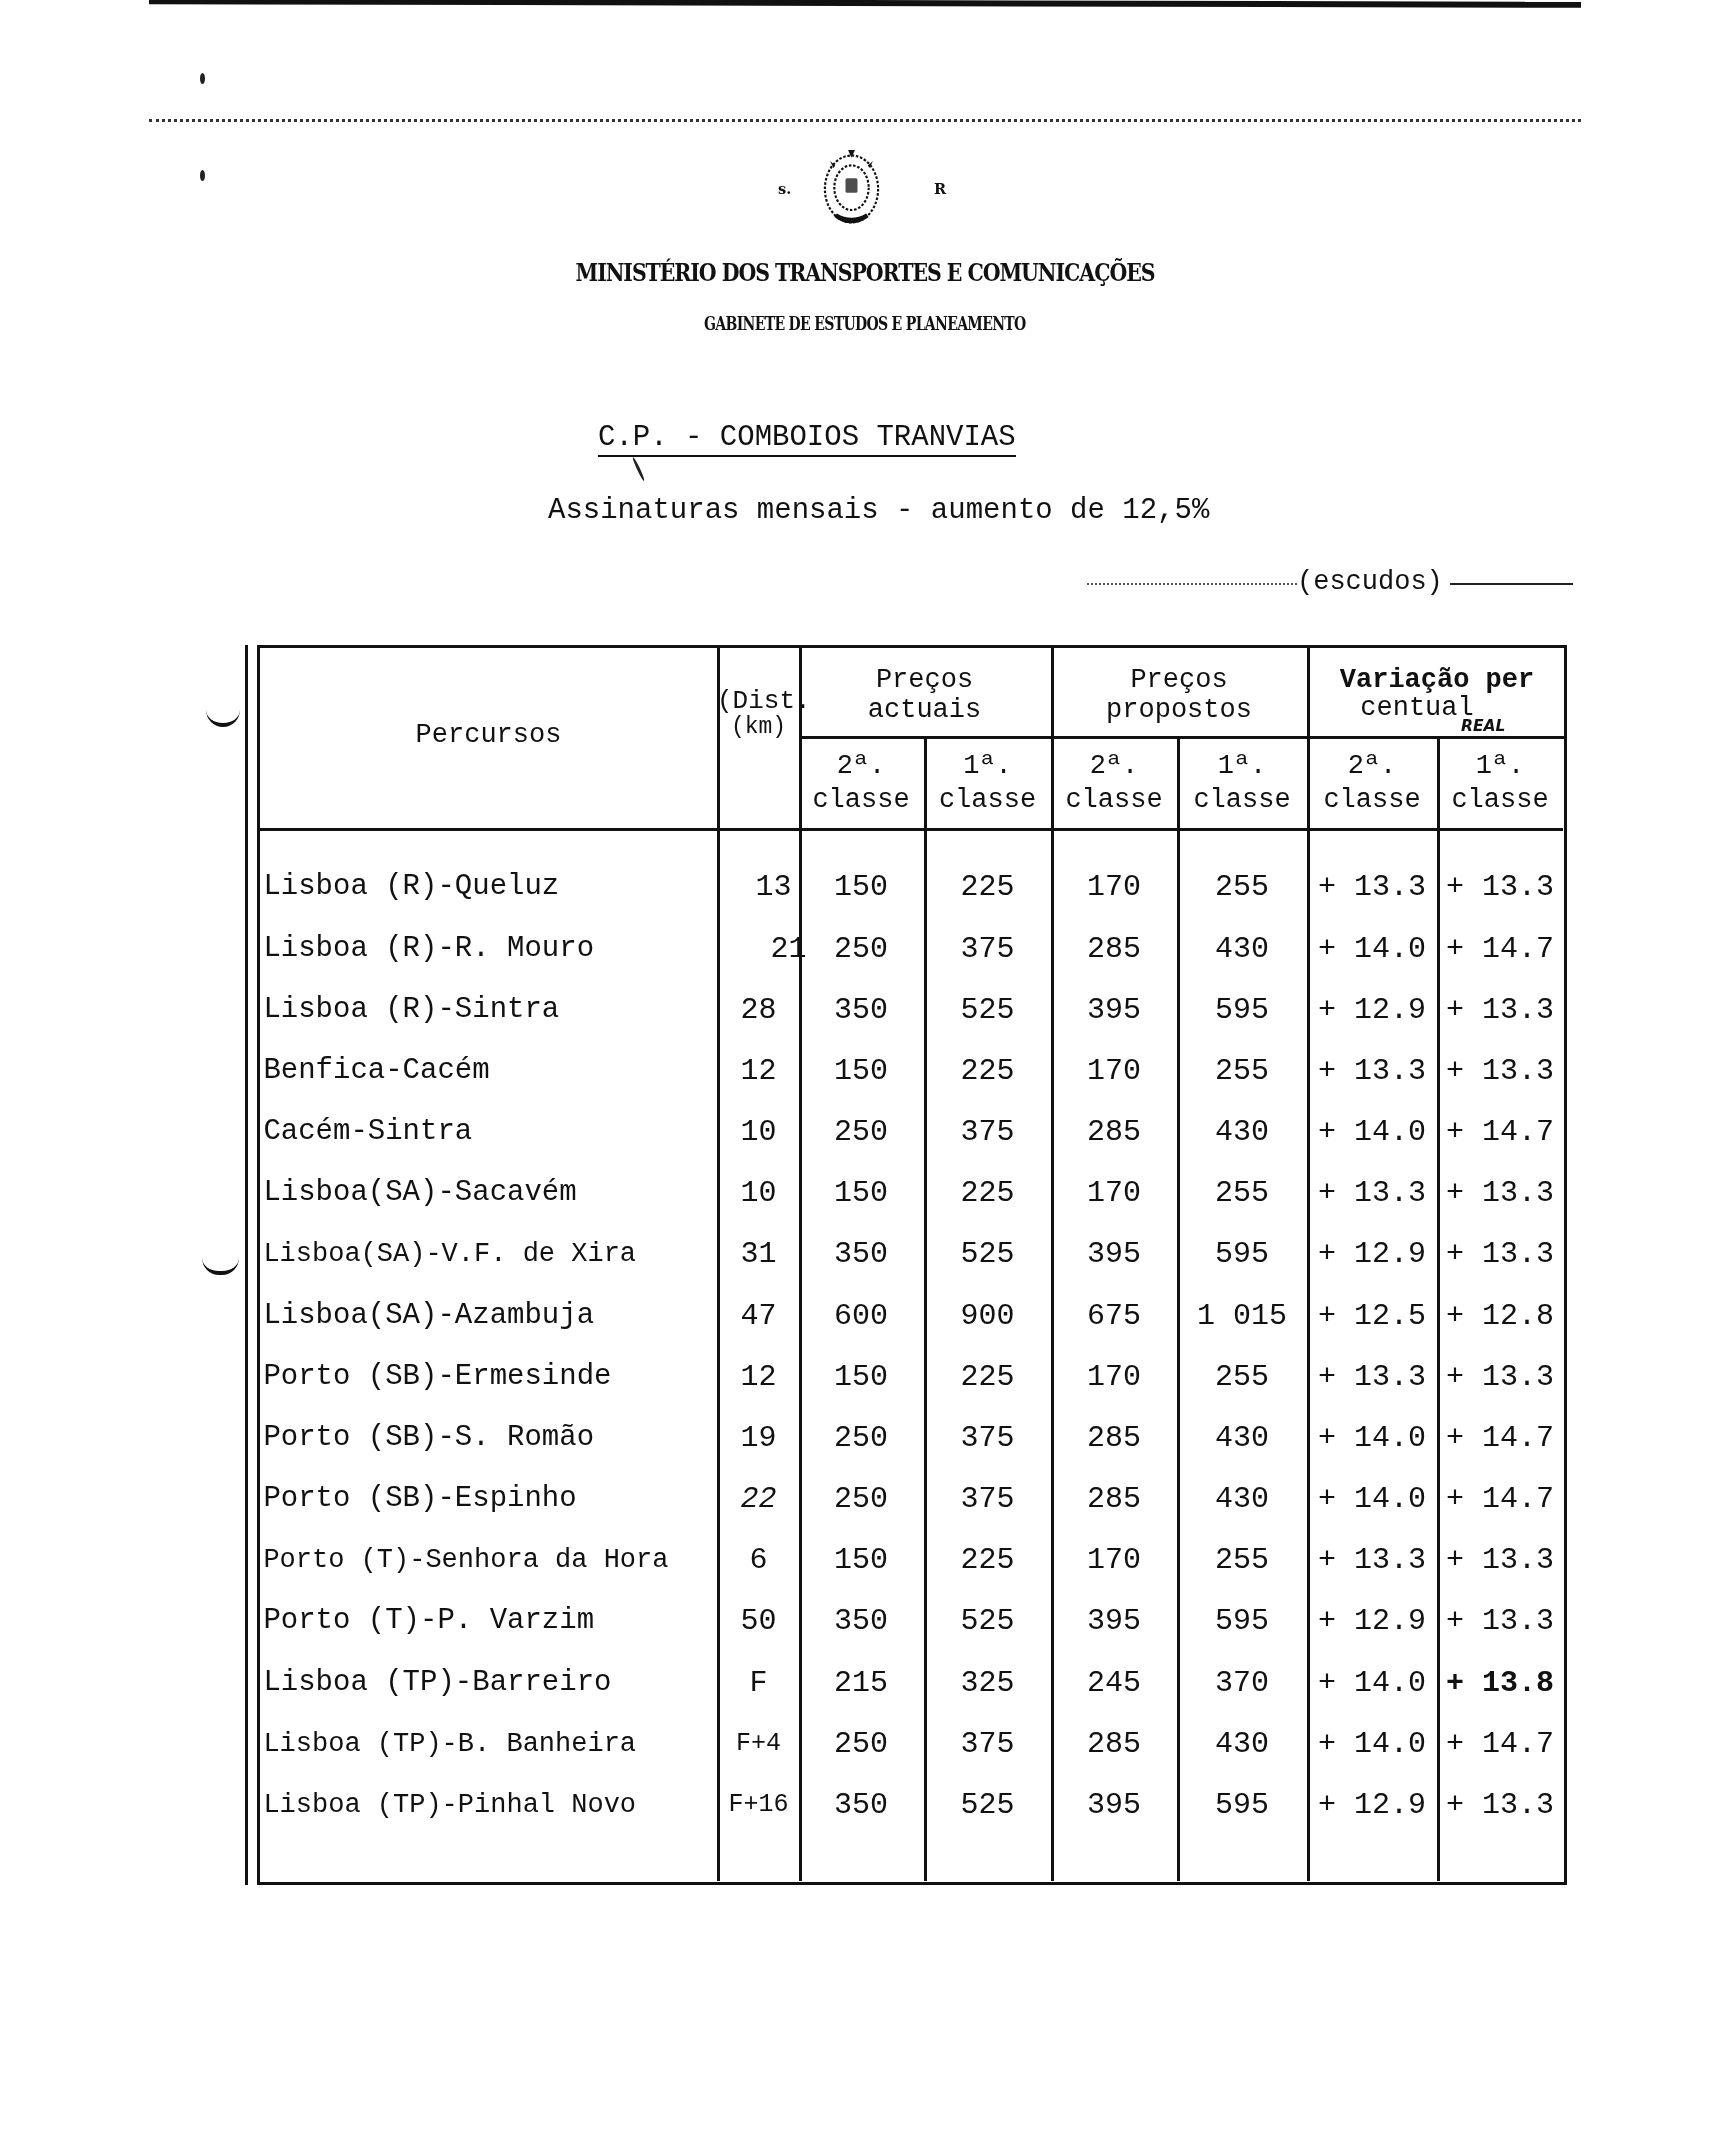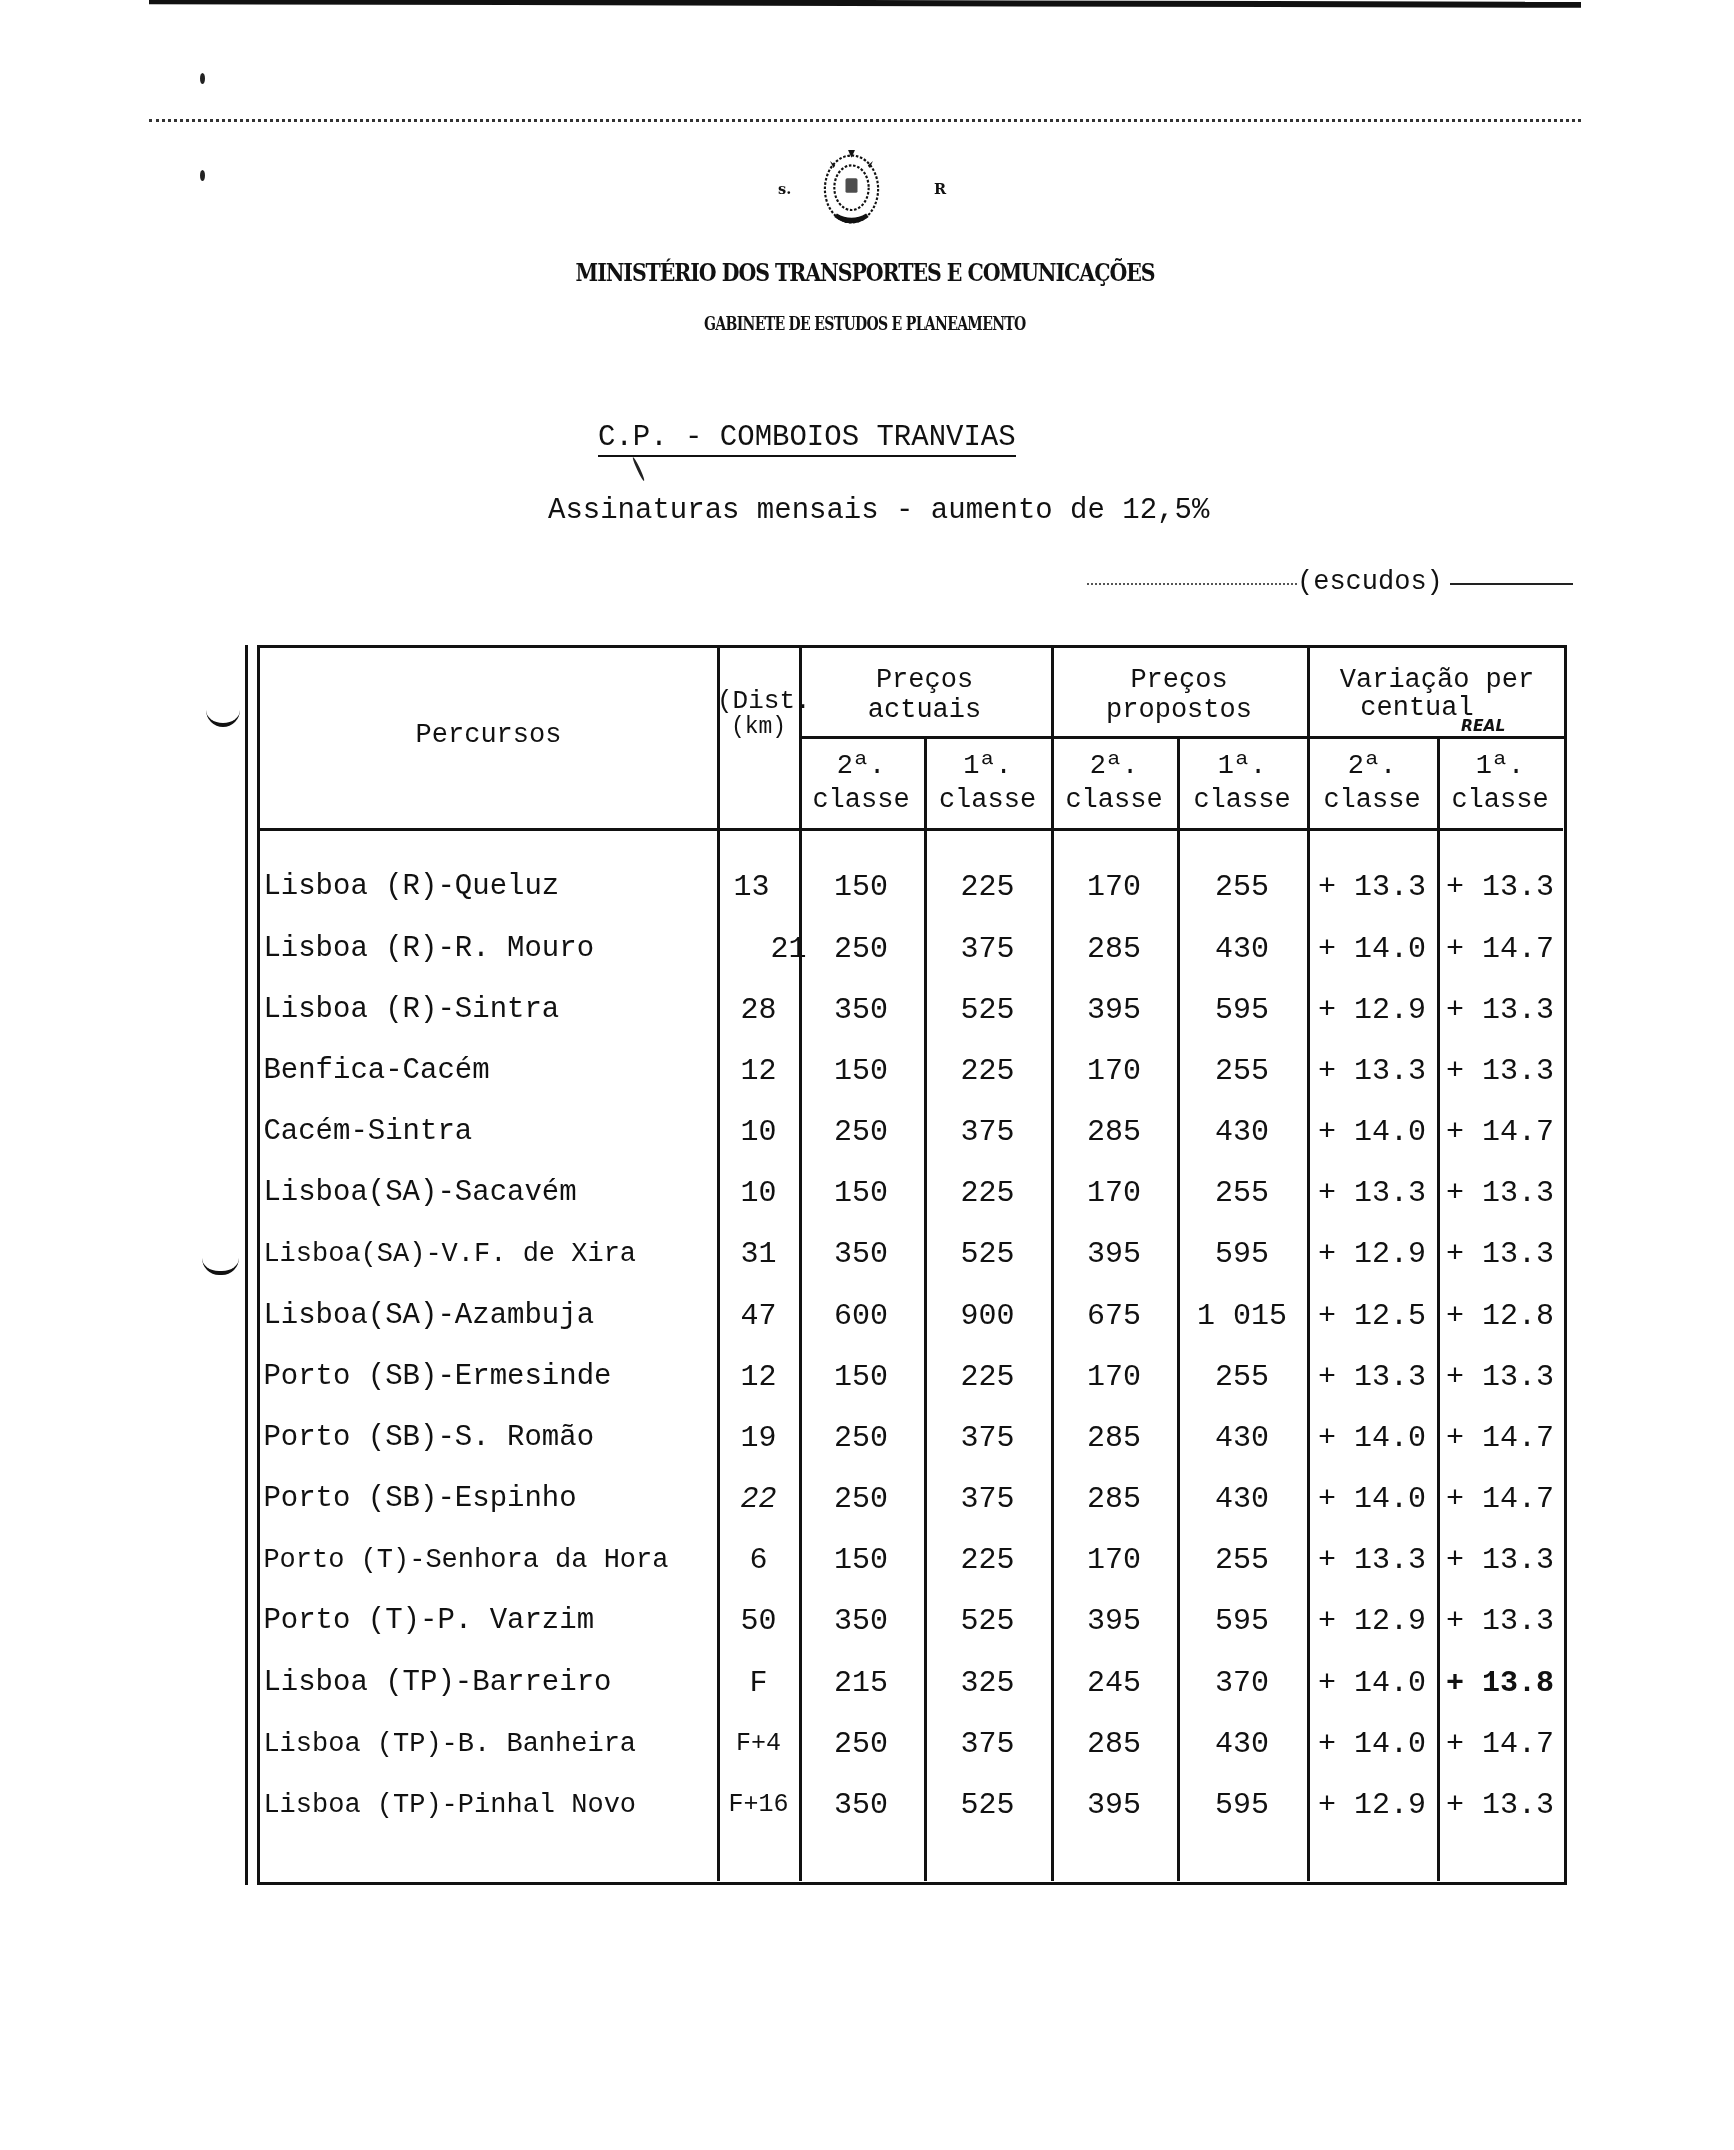--- a/index.html
+++ b/index.html
@@ -97,21 +97,21 @@
 
   <div class="hcell mono" style="left:457px; top:38px; width:83px; font-size:26px;">(Dist.</div>
   <div class="hcell mono" style="left:457px; top:64px; width:83px; font-size:23px;">(km)</div>
 
   <div class="hcell mono" style="left:539px; top:17px; width:251px;">Preços</div>
   <div class="hcell mono" style="left:539px; top:47px; width:251px;">actuais</div>
 
   <div class="hcell mono" style="left:791px; top:17px; width:256px;">Preços</div>
   <div class="hcell mono" style="left:791px; top:47px; width:256px;">propostos</div>
 
-  <div class="hcell mono" style="left:1047px; top:17px; width:260px;">Variação per</div>
+  <div class="hcell mono" style="left:1047px; top:17px; width:260px;font-weight:bold;">Variação per</div>
   <div class="hcell mono" style="left:1047px; top:45px; width:220px;">centual</div>
   <div class="real-note" style="left:1161px; top:69px;">REAL</div>
 
   <div class="hcell mono" style="left:539px; top:103px; width:124px;">2ª.</div>
   <div class="hcell mono" style="left:539px; top:137px; width:124px;">classe</div>
   <div class="hcell mono" style="left:664px; top:103px; width:127px;">1ª.</div>
   <div class="hcell mono" style="left:664px; top:137px; width:127px;">classe</div>
 
   <div class="hcell mono" style="left:791px; top:103px; width:126px;">2ª.</div>
   <div class="hcell mono" style="left:791px; top:137px; width:126px;">classe</div>
@@ -119,21 +119,21 @@
   <div class="hcell mono" style="left:917px; top:137px; width:130px;">classe</div>
 
   <div class="hcell mono" style="left:1047px; top:103px; width:130px;">2ª.</div>
   <div class="hcell mono" style="left:1047px; top:137px; width:130px;">classe</div>
   <div class="hcell mono" style="left:1177px; top:103px; width:126px;">1ª.</div>
   <div class="hcell mono" style="left:1177px; top:137px; width:126px;">classe</div>
 
   <div id="rows">
       <div>
         <div class="cell mono" style="left: 3.4px; width: 452px; top: 222px; font-size: 29px;">Lisboa (R)-Queluz</div>
-        <div class="cell mono num" style="left: 450px; width: 83px; top: 222px;">13</div>
+        <div class="cell mono num" style="left: 472px; width: 83px; top: 222px;">13</div>
         <div class="cell mono num" style="left: 539px; width: 124px; top: 222px;">150</div>
         <div class="cell mono num" style="left: 664px; width: 127px; top: 222px;">225</div>
         <div class="cell mono num" style="left: 791px; width: 126px; top: 222px;">170</div>
         <div class="cell mono num" style="left: 917px; width: 130px; top: 222px;">255</div>
         <div class="cell mono num" style="left: 1047px; width: 130px; top: 222px;">+ 13.3</div>
         <div class="cell mono num" style="left: 1177px; width: 126px; top: 222px;">+ 13.3</div>
       </div>
       <div>
         <div class="cell mono" style="left: 3.4px; width: 452px; top: 284px; font-size: 29px;">Lisboa (R)-R. Mouro</div>
         <div class="cell mono num" style="left: 457px; width: 83px; top: 284px; padding-left: 30px;">21</div>

